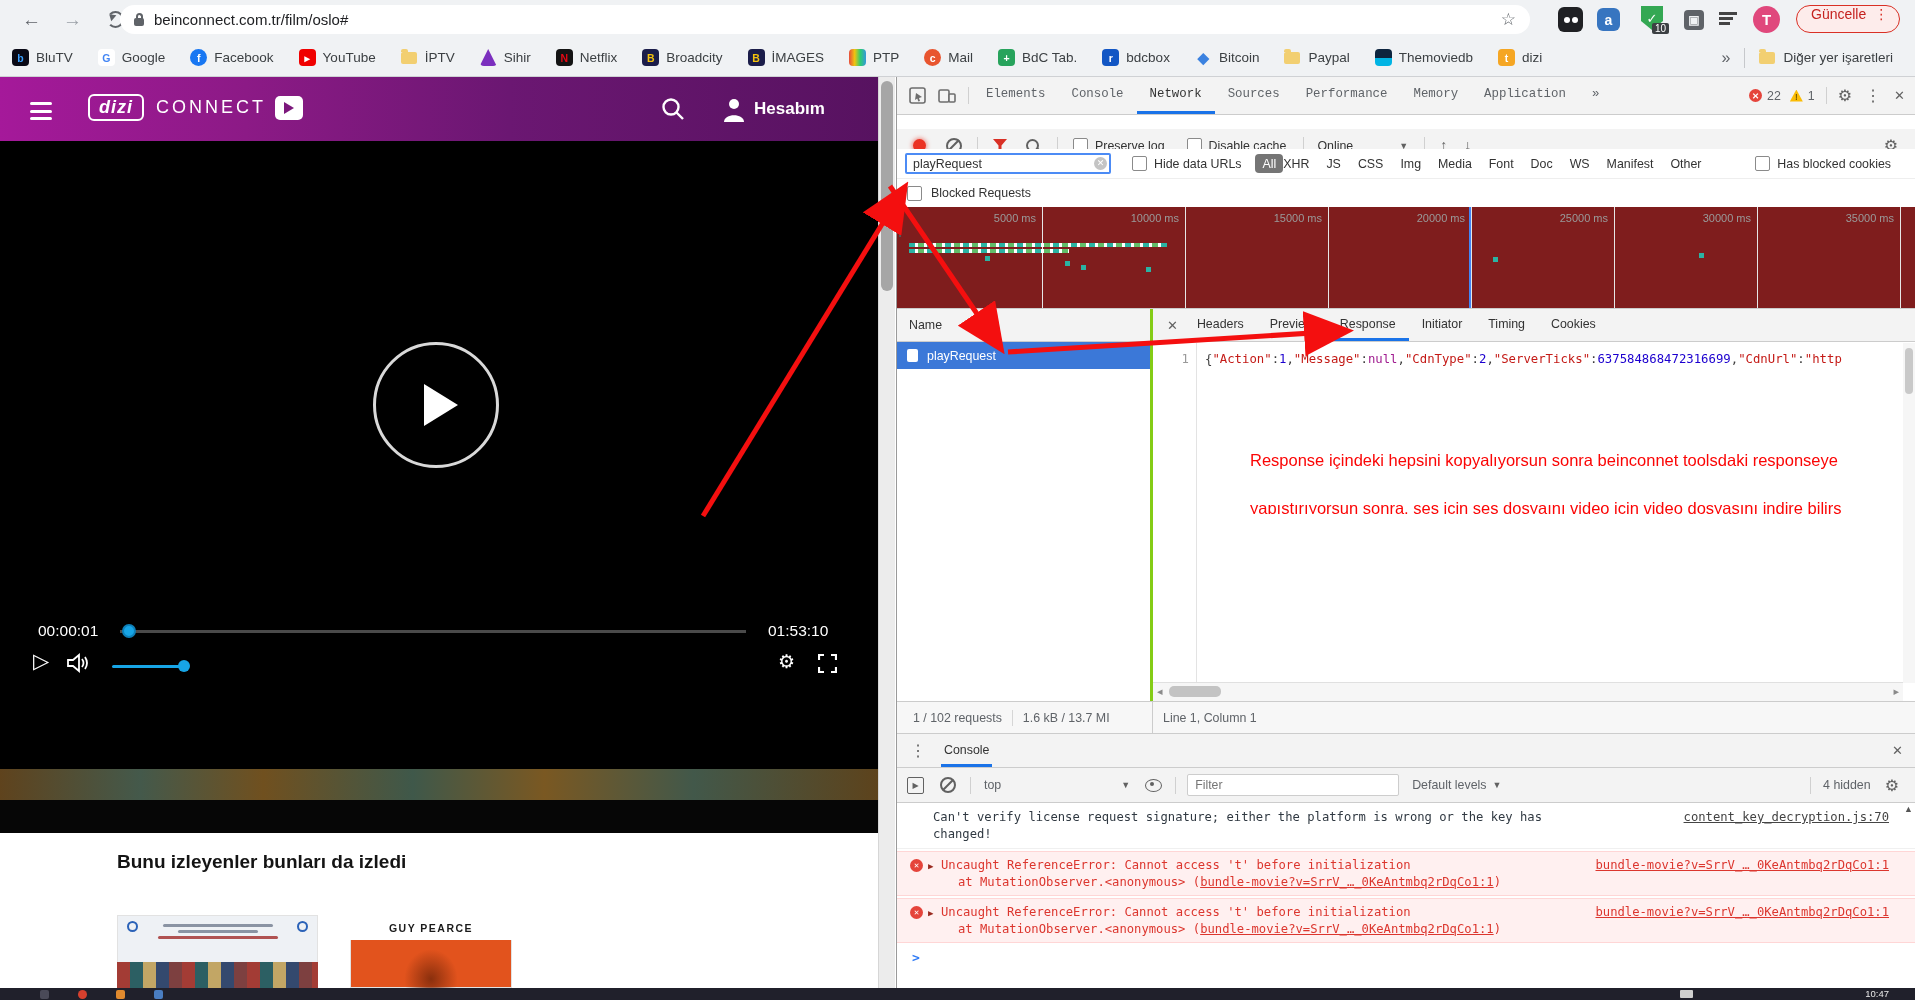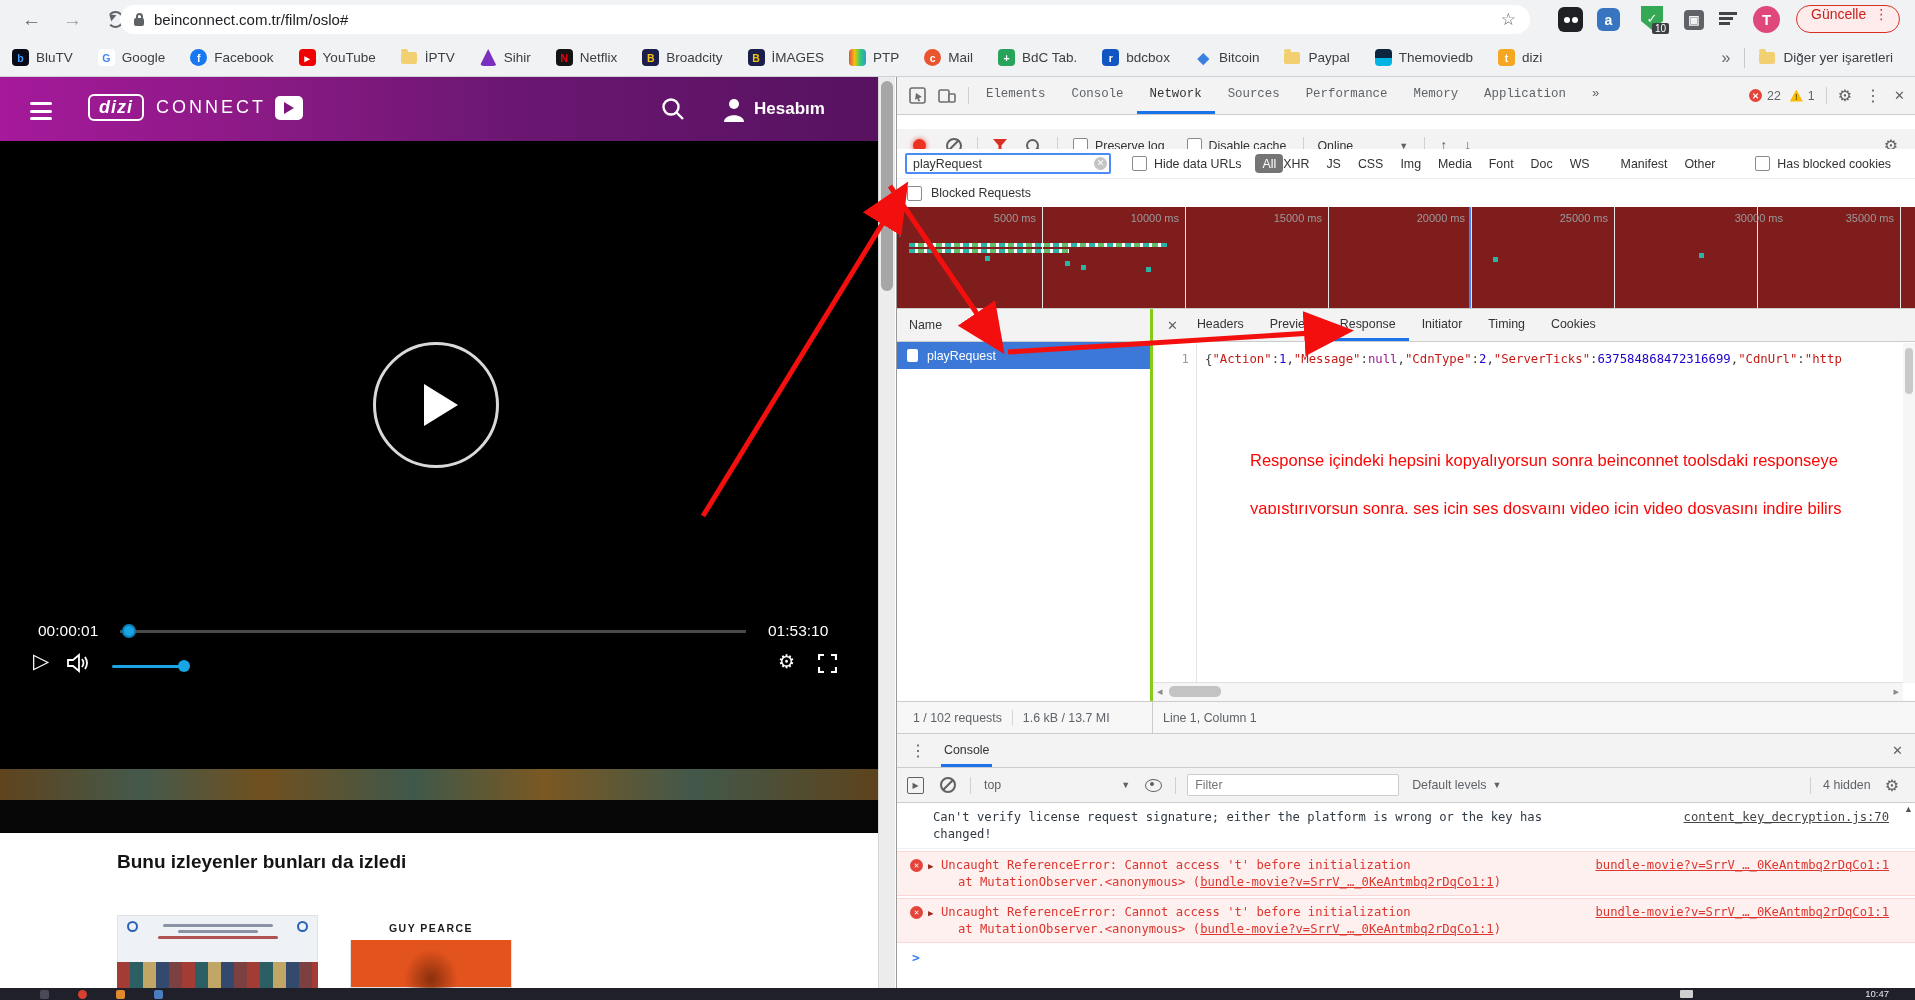--- a/index.html
+++ b/index.html
@@ -407,21 +407,21 @@
       <span style="margin-left:7px">Hide data URLs</span>
       <span class="pill" style="margin-left:14px">All</span>
       <span class="typef" style="">XHR</span>
       <span class="typef" style="margin-left:17px">JS</span>
       <span class="typef" style="margin-left:17px">CSS</span>
       <span class="typef" style="margin-left:17px">Img</span>
       <span class="typef" style="margin-left:17px">Media</span>
       <span class="typef" style="margin-left:17px">Font</span>
       <span class="typef" style="margin-left:17px">Doc</span>
       <span class="typef" style="margin-left:17px">WS</span>
-      <span class="typef" style="margin-left:31px">Manifest</span>
+      <span class="typef" style="margin-left:17px">Manifest</span>
       <span class="typef" style="margin-left:17px">Other</span>
       <span class="cb" style="margin-left:auto"></span>
       <span style="margin-left:7px;margin-right:16px">Has blocked cookies</span>
     </div>
 
     <div class="row blockedrow">
       <span class="cb"></span>
       <span>Blocked Requests</span>
     </div>
 
@@ -432,21 +432,21 @@
       <span class="gl" style="left:431px"></span>
       <span class="gl" style="left:574px"></span>
       <span class="gl" style="left:717px"></span>
       <span class="gl" style="left:860px"></span>
       <span class="gl" style="left:1003px"></span>
       <span class="tlab" style="left:145px">5000 ms</span>
       <span class="tlab" style="left:288px">10000 ms</span>
       <span class="tlab" style="left:431px">15000 ms</span>
       <span class="tlab" style="left:574px">20000 ms</span>
       <span class="tlab" style="left:717px">25000 ms</span>
-      <span class="tlab" style="left:892px">30000 ms</span>
+      <span class="tlab" style="left:860px">30000 ms</span>
       <span class="tlab" style="left:1003px">35000 ms</span>
       <span class="blueline" style="left:572px"></span>
       <span class="wrow" style="left:12px;top:36px;width:258px"></span>
       <span class="wrow" style="left:12px;top:42px;width:160px"></span>
       <span class="wdot" style="left:88px;top:49px"></span>
       <span class="wdot" style="left:168px;top:54px"></span>
       <span class="wdot" style="left:184px;top:58px"></span>
       <span class="wdot" style="left:249px;top:60px"></span>
       <span class="wdot" style="left:596px;top:50px"></span>
       <span class="wdot" style="left:802px;top:46px"></span>

